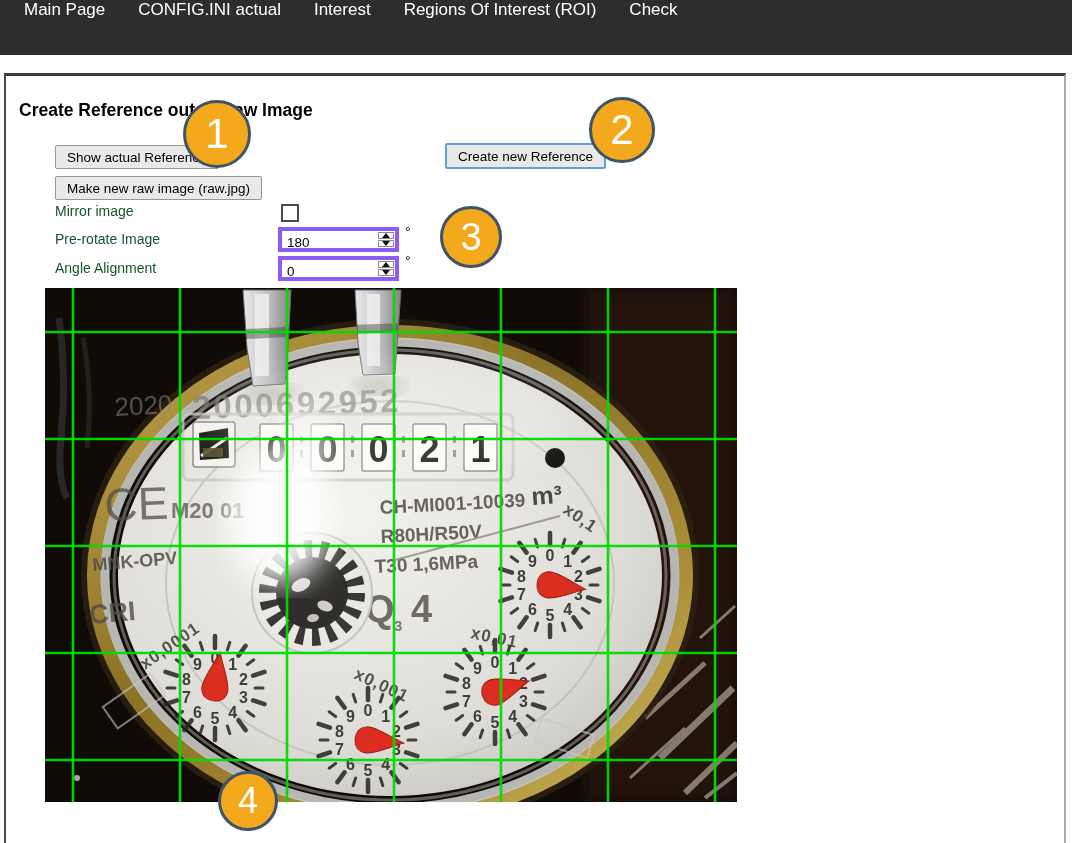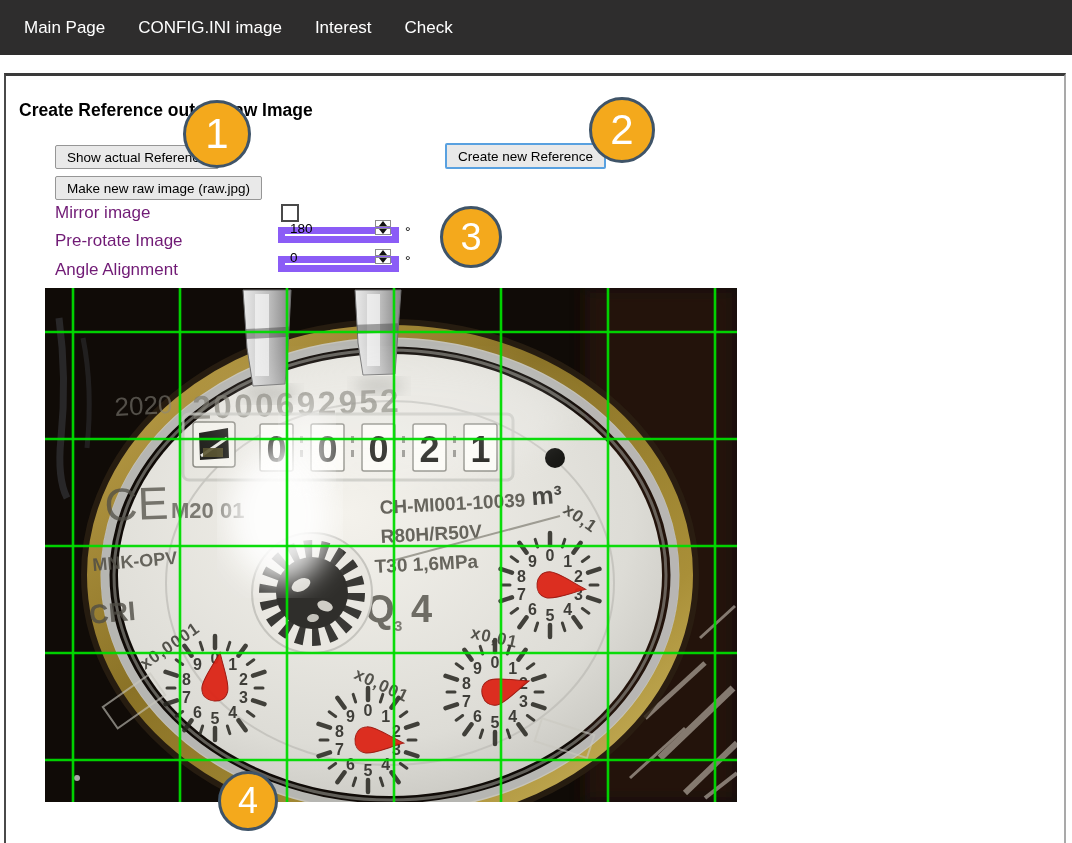--- a/index.html
+++ b/index.html
@@ -1,47 +1,47 @@
 <!DOCTYPE html>
 <html><head>
 <meta charset="utf-8">
 <style>
   html,body{margin:0;padding:0}
   body{width:1072px;height:843px;overflow:hidden;background:#fff;position:relative;
        font-family:"Liberation Sans",sans-serif;}
 
   
   .navbar{position:absolute;top:0;left:0;width:1072px;height:55px;background:#2e2d2d;
-          display:flex;align-items:center;padding-left:24px;gap:33px;box-sizing:border-box}
+          display:flex;align-items:flex-start;padding-left:24px;gap:33px;box-sizing:border-box}
   .nav-item{color:#fff;font-size:17px;white-space:nowrap;cursor:pointer}
 
   
   .content{position:absolute;left:4px;top:73px;width:1062px;height:880px;background:#fff;
            border:2px solid;border-color:#3a3a3a #a9a9a9 #a9a9a9 #4a4a4a;border-top-width:3px;
            box-sizing:border-box}
   .page-title{position:absolute;left:13px;top:24px;margin:0;font-size:17.5px;font-weight:bold;color:#000}
 
   .btn{position:absolute;background:#e9e9e9;border:1px solid #969696;border-radius:2px;
        font-family:inherit;font-size:13.5px;color:#000;height:24px;padding:0 11px;cursor:pointer}
   .btn-primary{border:2px solid #59a1e0;height:26px}
   #btn-show{left:49px;top:69px}
   #btn-create{left:439px;top:67px}
   #btn-make{left:49px;top:100px}
   #btn-update{left:46px;top:732px}
 
-  .form-label{position:absolute;font-size:17px;color:#701a75}
+  .form-label{position:absolute;font-size:14px;color:#14532d}
   #lbl-mirror{left:49px;top:127px}
   #lbl-prerotate{left:49px;top:155px}
   #lbl-fine{left:49px;top:184px}
 
   .checkbox{position:absolute;left:275px;top:128px;width:14px;height:14px;
             border:2px solid #4a4a4a;background:#fff;cursor:pointer}
 
-  .numbox{position:absolute;width:121px;height:16px;border:7px solid #8b5cf6;background:#fff;
-          box-sizing:border-box;display:flex;align-items:flex-end}
+  .numbox{position:absolute;width:121px;height:25px;border:4px solid #8b5cf6;background:#fff;
+          box-sizing:border-box;display:flex;align-items:flex-start}
   #num-prerotate{left:272px;top:151px}
   #num-fine{left:272px;top:180px}
   .numval{flex:1;font-size:13.5px;color:#000;padding:4px 0 0 5px}
   .spinner{width:16px;margin:1px;display:flex;flex-direction:column;gap:1px}
   .spin{flex:1;border:1px solid #8b8b8b;background:#fff;display:flex;align-items:center;justify-content:center;cursor:pointer}
   .arr-up{width:0;height:0;border-left:4px solid transparent;border-right:4px solid transparent;border-bottom:5px solid #111}
   .arr-dn{width:0;height:0;border-left:4px solid transparent;border-right:4px solid transparent;border-top:5px solid #111}
   .deg{position:absolute;font-size:14px;color:#000}
   #deg-prerotate{left:399px;top:148px}
   #deg-fine{left:399px;top:177px}
@@ -57,22 +57,23 @@
   #ann1{left:177px;top:24px;width:68px;height:68px;font-size:42px}
   #ann2{left:583px;top:21px;width:66px;height:66px;font-size:42px}
   #ann3{left:434px;top:130px;width:62px;height:62px;font-size:38px}
   #ann4{left:212px;top:695px;width:60px;height:60px;font-size:36px}
 </style>
 </head>
 <body>
 
 <div class="navbar">
   <span class="nav-item">Main Page</span>
-  <span class="nav-item">CONFIG.INI image</span>
+  <span class="nav-item">CONFIG.INI actual</span>
   <span class="nav-item">Interest</span>
+  <span class="nav-item">Regions Of Interest (ROI)</span>
   <span class="nav-item">Check</span>
 </div>
 
 <div class="content">
 
   <h1 class="page-title">Create Reference out of Raw Image</h1>
 
   <button class="btn" id="btn-show">Show actual Reference</button>
   <button class="btn" id="btn-make">Make new raw image (raw.jpg)</button>
   <button class="btn btn-primary" id="btn-create">Create new Reference</button>

